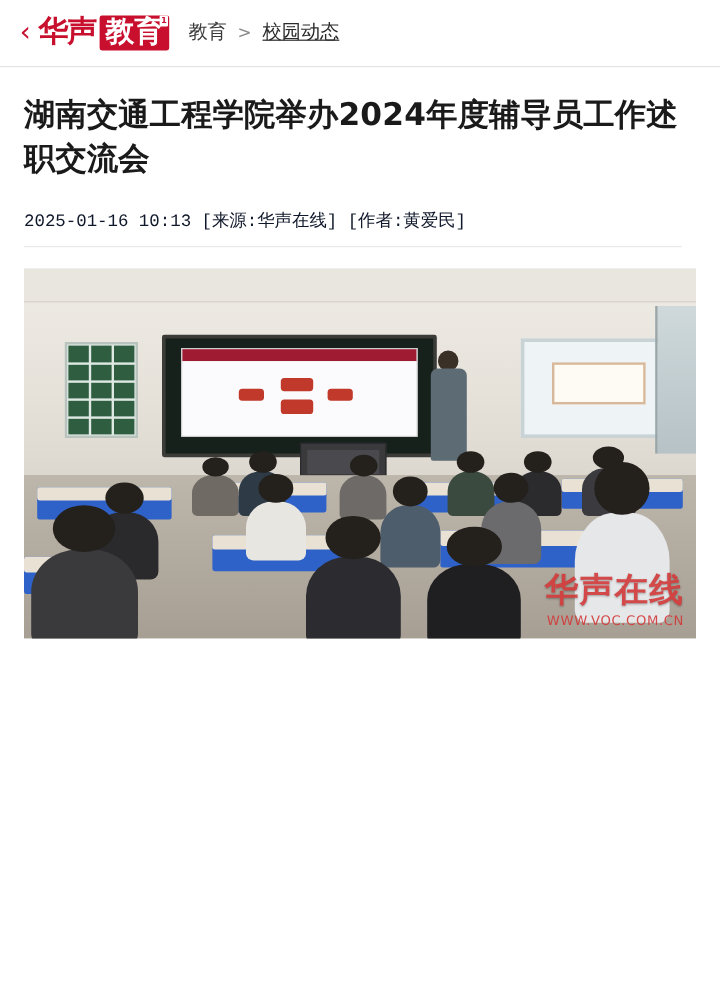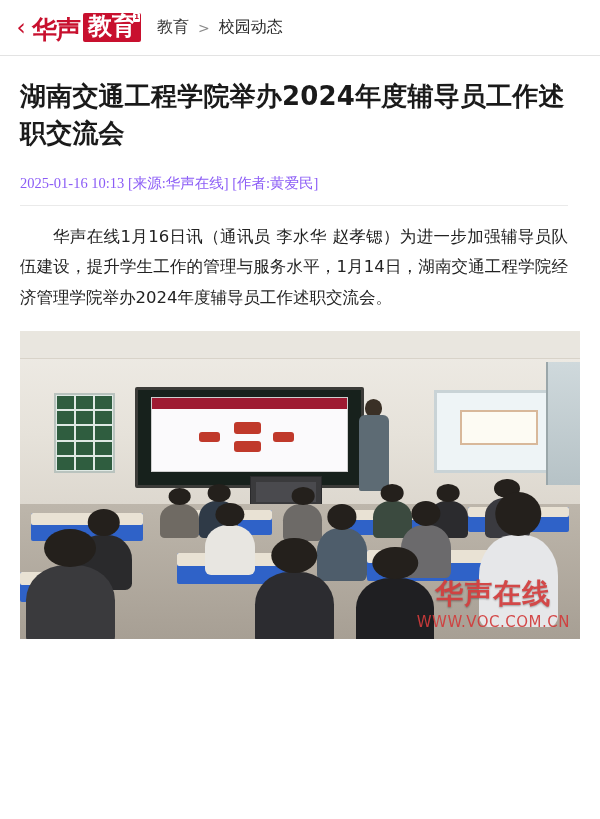--- a/index.html
+++ b/index.html
@@ -33,21 +33,21 @@
     display: flex;
     align-items: center;
     justify-content: center;
     color: #c8102e;
     font-size: 23px;
     line-height: 1;
     font-family: "DejaVu Sans", sans-serif;
   }
   .brand {
     display: flex;
-    align-items: flex-end;
+    align-items: flex-start;
     margin-left: 2px;
     flex: none;
   }
   .brand-logo {
     font-size: 25px;
     font-weight: bold;
     color: #c8102e;
     letter-spacing: -1px;
     font-family: "DejaVu Sans", sans-serif;
     line-height: 1;
@@ -82,38 +82,38 @@
     align-items: center;
     font-size: 16px;
     color: #3a3a3a;
     font-family: "DejaVu Sans", sans-serif;
   }
   .crumbs .sep {
     margin: 0 9px;
     color: #8a8a8a;
     font-size: 14px;
   }
-  .crumbs .crumb-cur { color: #2b2b2b; }
+  .crumbs .crumb-cur { color: #2b2b2b; text-decoration: underline; }
 
   
   .article { padding: 22px 32px 0 20px; }
   .title {
     font-size: 26px;
     line-height: 1.42;
     font-weight: bold;
     color: #1a1a1a;
     font-family: "DejaVu Sans", sans-serif;
     letter-spacing: 0.2px;
   }
   .meta {
     margin-top: 22px;
     padding-bottom: 12px;
     font-size: 14.5px;
-    color: #8b5cf6;
-    font-family: Liberation Serif, serif;
+    color: #0f172a;
+    font-family: Liberation Mono, monospace;
     border-bottom: 1px solid #eaeaea;
   }
   .para {
     margin-top: 16px;
     font-size: 16.5px;
     line-height: 1.85;
     color: #222;
     text-align: justify;
     text-indent: 2em;
     font-family: "DejaVu Sans", sans-serif;
@@ -274,21 +274,21 @@
   }
   .watermark {
     position: absolute;
     right: 10px; bottom: 8px;
     text-align: center;
     color: #d23b3b;
     font-family: "DejaVu Sans", sans-serif;
     opacity: .92;
   }
   .watermark .wm1 { font-size: 28px; font-weight: bold; letter-spacing: 1px; text-shadow: 0 1px 2px rgba(0,0,0,.35); }
-  .watermark .wm2 { font-size: 15px; letter-spacing: .5px; }
+  .watermark .wm2 { font-size: 11px; letter-spacing: .5px; text-align: right; }
 </style>
 </head>
 <body>
 
 <div class="page">
 
   <div class="header">
     <div class="back-icon">‹</div>
     <div class="brand">
       <span class="brand-logo">华声</span>
@@ -300,21 +300,20 @@
     <div class="crumbs">
       <span class="crumb">教育</span>
       <span class="sep">&gt;</span>
       <span class="crumb-cur">校园动态</span>
     </div>
   </div>
 
   <div class="article">
     <h1 class="title">湖南交通工程学院举办2024年度辅导员工作述职交流会</h1>
     <div class="meta">2025-01-16 10:13 [来源:华声在线] [作者:黄爱民]</div>
-    <p class="para">华声在线1月16日讯（通讯员 李水华 赵孝锶）为进一步加强辅导员队伍建设，提升学生工作的管理与服务水平，1月14日，湖南交通工程学院经济管理学院举办2024年度辅导员工作述职交流会。</p>
 
     <div class="figure">
       <div class="wall"></div>
       <div class="wall-band"></div>
 
 
       <div class="side-board left"></div>
       <div class="board-cells">
         <i></i>
           <i></i>

